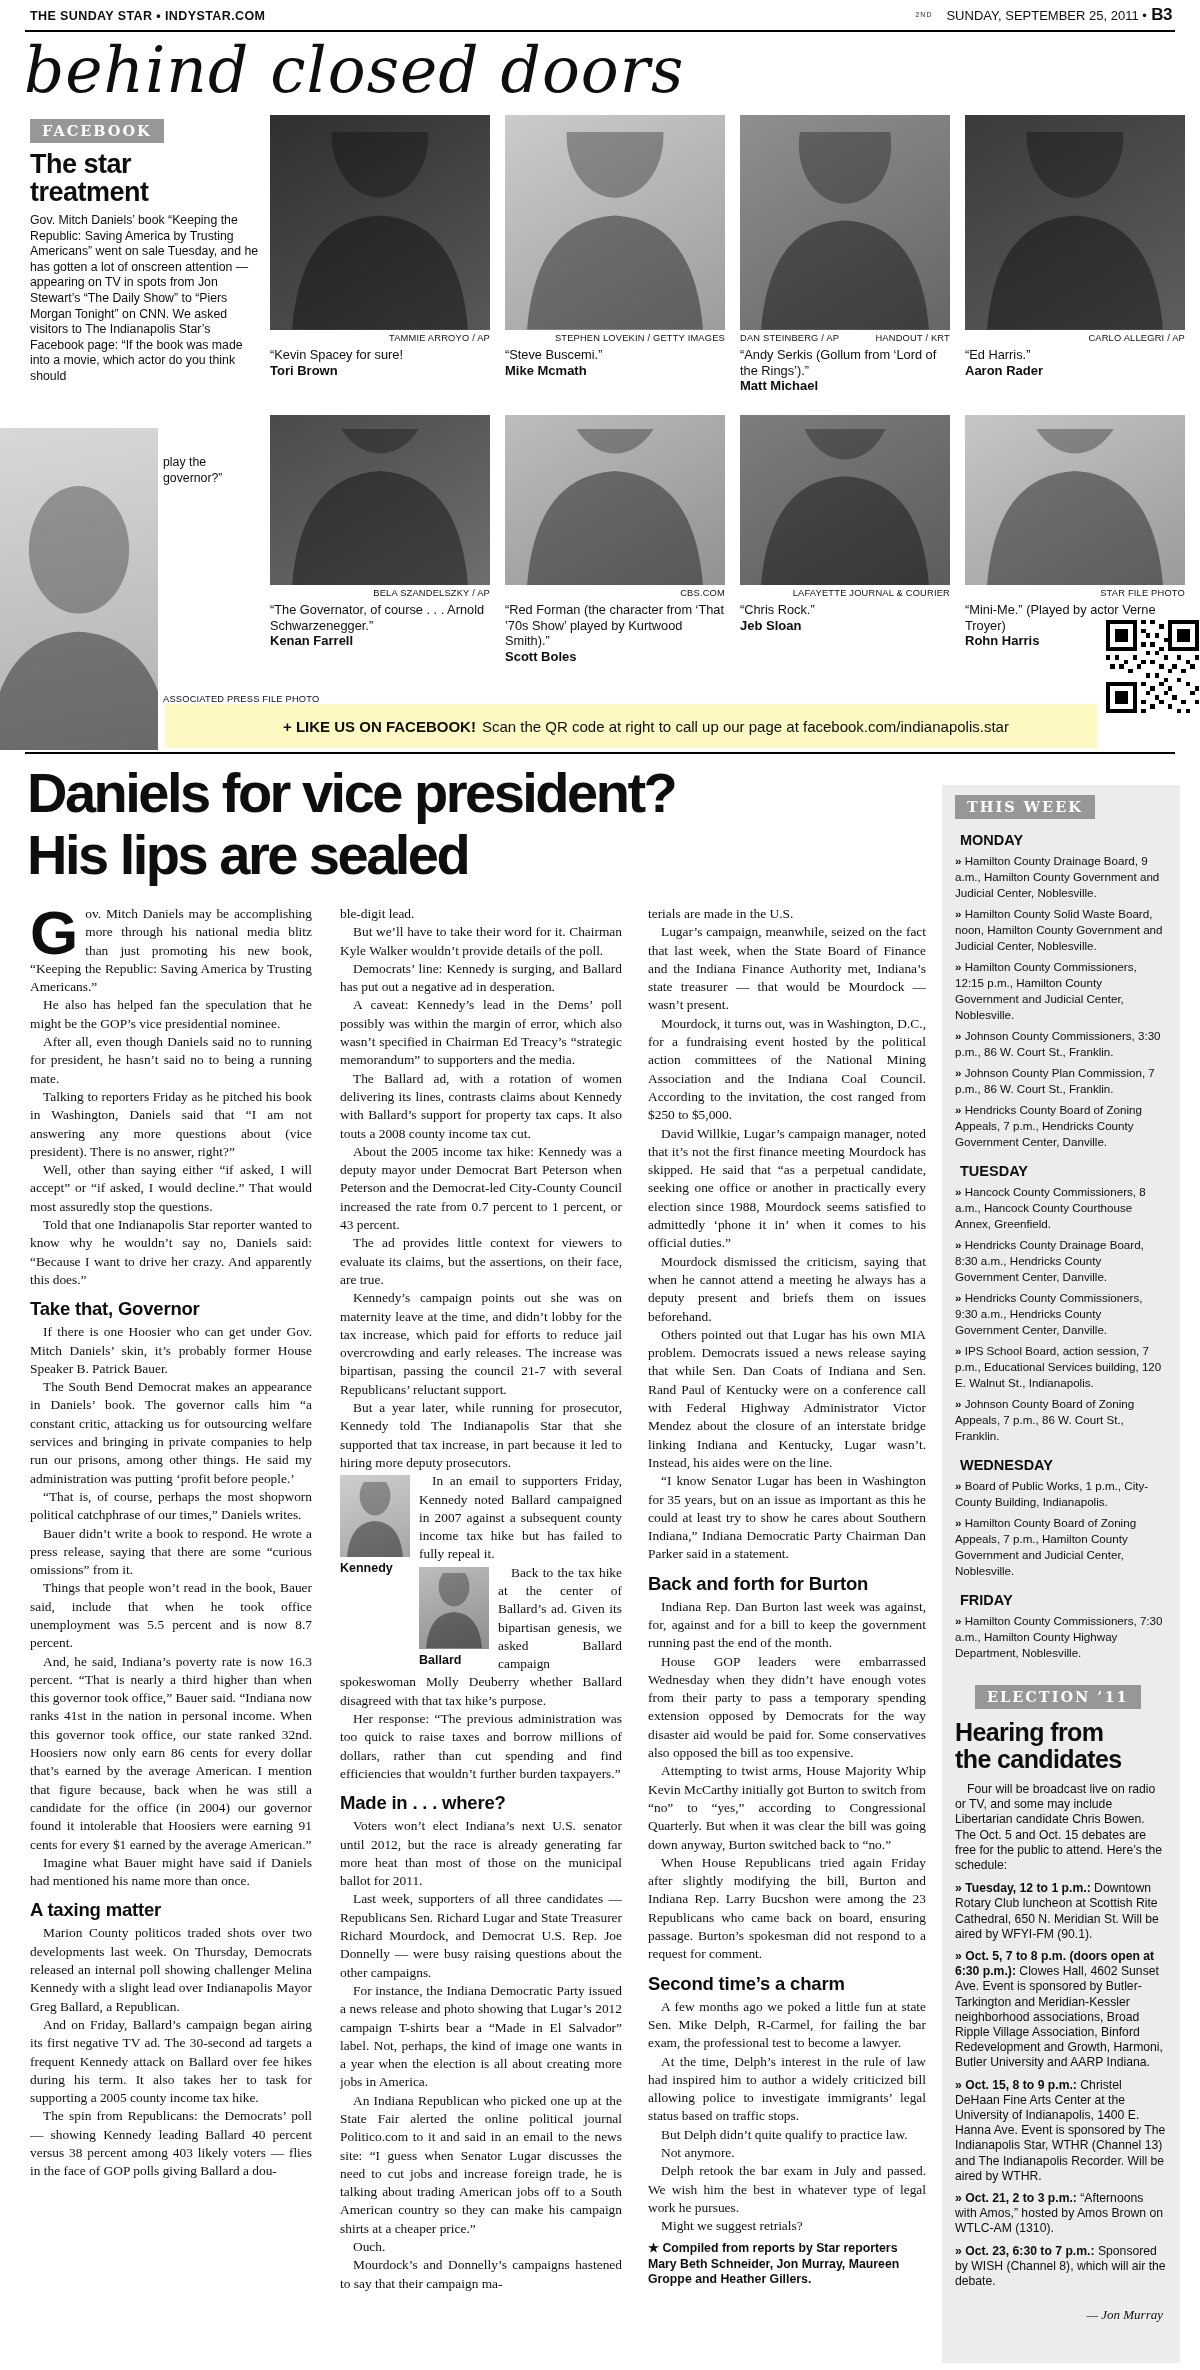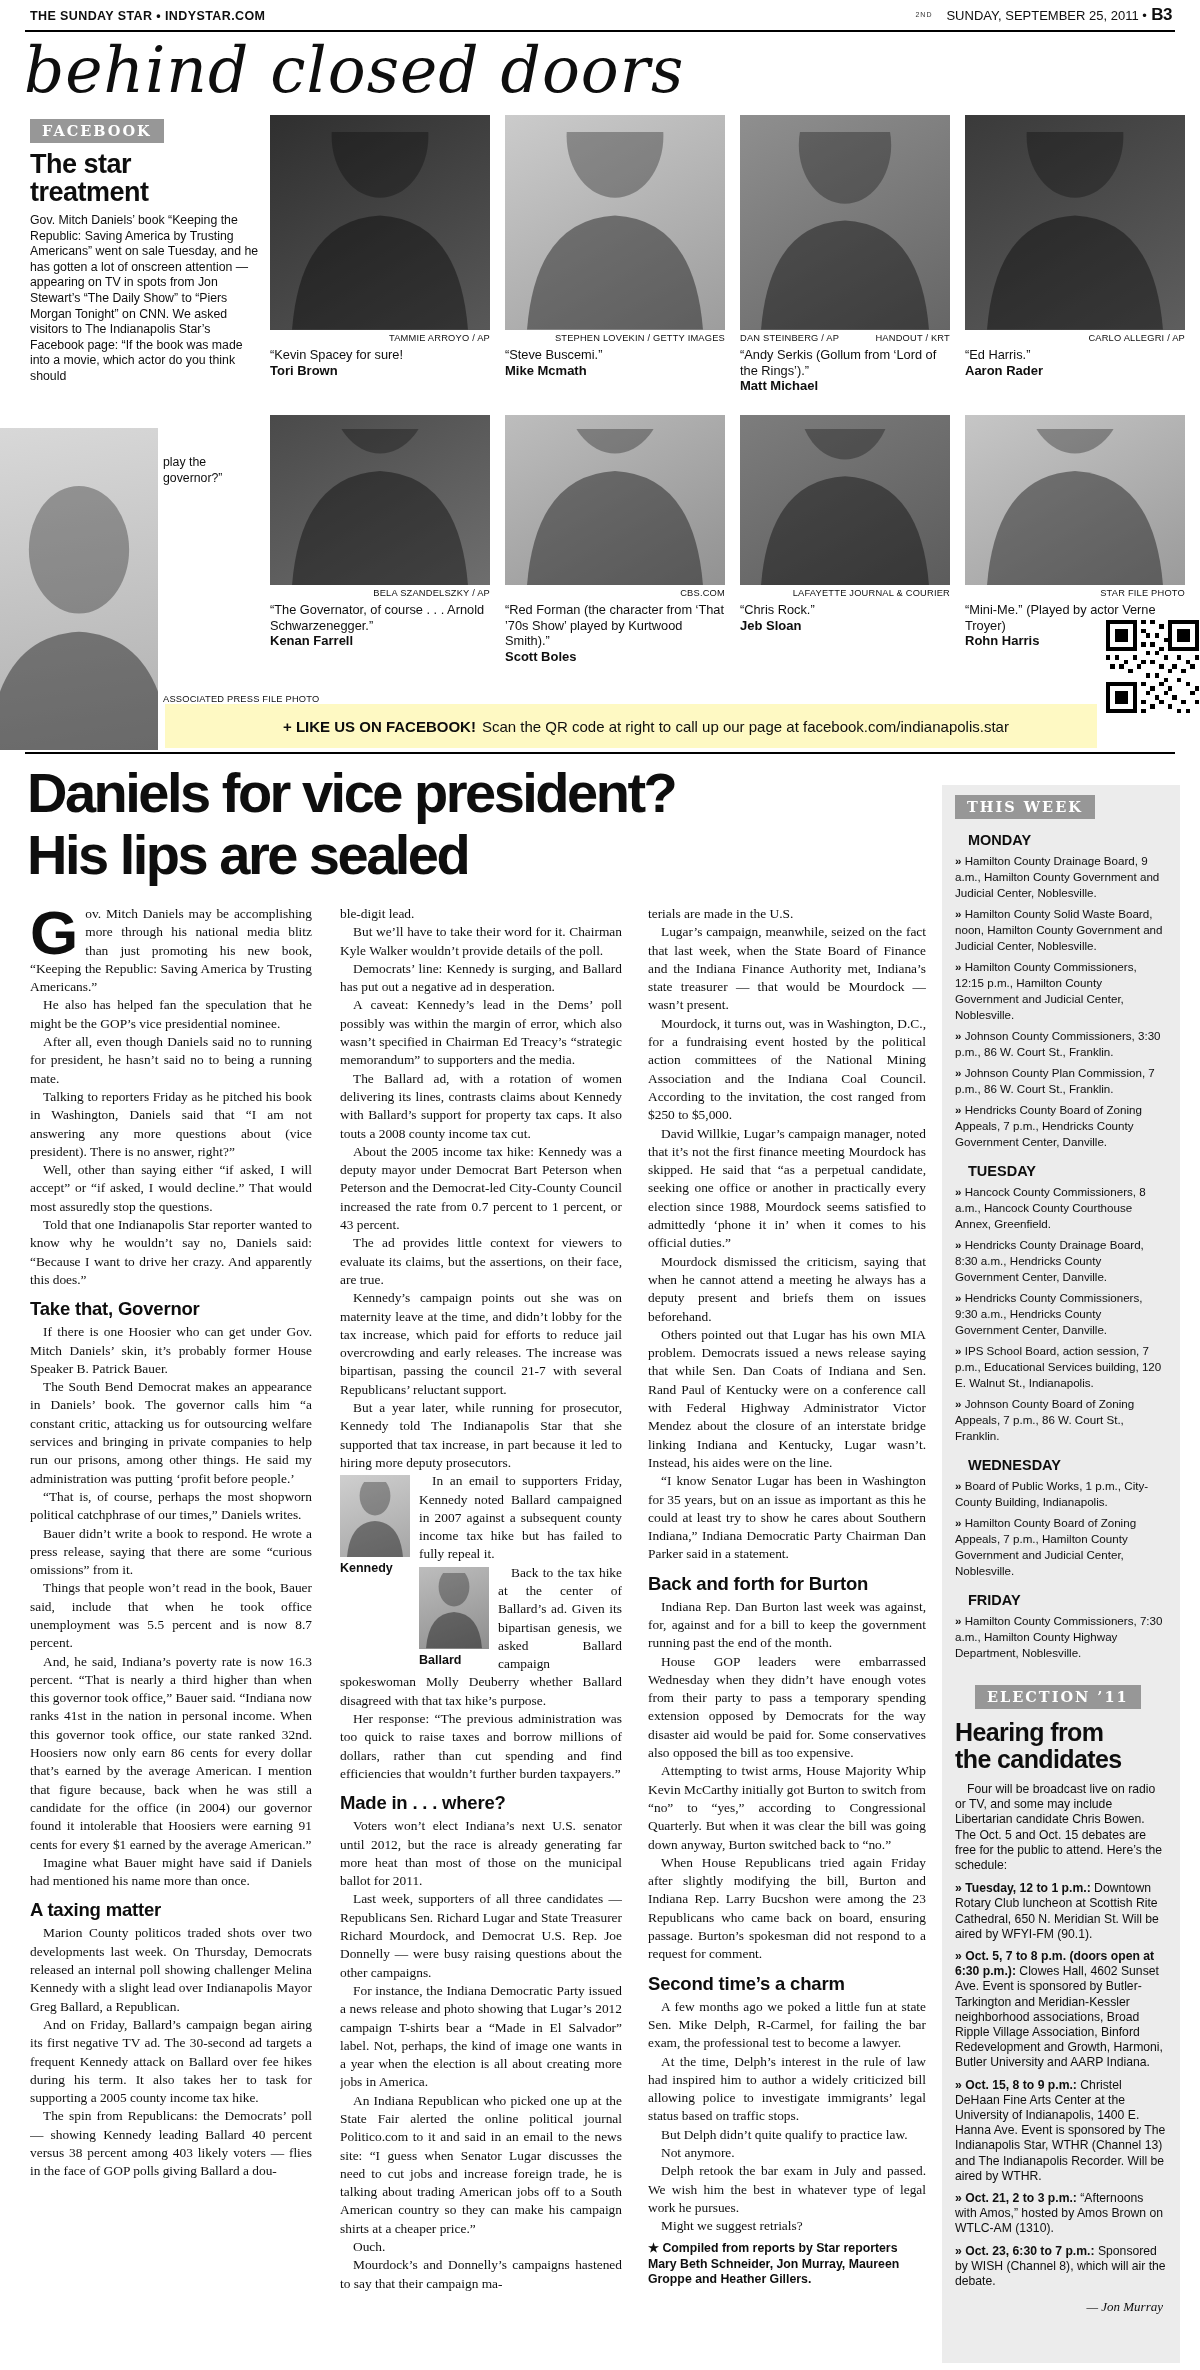--- a/index.html
+++ b/index.html
@@ -69,32 +69,32 @@
   .inset .ph{height:82px;}
   .inset-label{font-family:"Liberation Sans",sans-serif;font-weight:700;font-size:12.5px;
                margin-top:2px;}
   .note{font-family:"Liberation Sans",sans-serif;font-weight:700;font-size:12.3px;
         line-height:15.2px;margin-top:6px;text-align:left;}
 
   
   .sidebar{left:942px;top:785px;width:238px;height:1578px;background:#ececec;
            box-sizing:border-box;padding:10px 13px;overflow:hidden;
            font-family:"Liberation Sans",sans-serif;}
-  .day{font-weight:700;font-size:14.5px;margin:13px 13px 5px;}
+  .day{font-weight:700;font-size:14.5px;margin:13px 5px 5px;}
   .twitem{font-size:11.6px;line-height:16px;margin-bottom:5px;}
   .twitem::before{content:"» ";font-weight:700;}
   .el-wrap{margin-top:24px;padding-left:20px;}
   .el-title{font-weight:700;font-size:25px;line-height:27px;letter-spacing:-.6px;
             margin:10px 0 9px;width:190px;}
   .el-p{font-size:12.2px;line-height:15.2px;margin:0 0 8px;text-indent:12px;}
   .el-b{font-size:12.2px;line-height:15.2px;margin:0 0 7px;}
   .el-b::before{content:"» ";font-weight:700;}
   .el-b .lead{font-weight:700;}
   .byline{font-family:"Liberation Serif",serif;font-style:italic;font-size:13px;
-          text-align:right;margin-top:10px;padding-right:4px;}
+          text-align:right;margin-top:18px;padding-right:4px;}
 </style>
 </head>
 <body>
 
 <svg width="0" height="0" style="position:absolute">
   <symbol id="sil" viewBox="0 0 100 130">
     <ellipse cx="50" cy="42" rx="22" ry="28" fill="rgba(0,0,0,.30)"></ellipse>
     <path d="M10 130 Q14 80 50 78 Q86 80 90 130 Z" fill="rgba(0,0,0,.40)"></path>
   </symbol>
 </svg>

